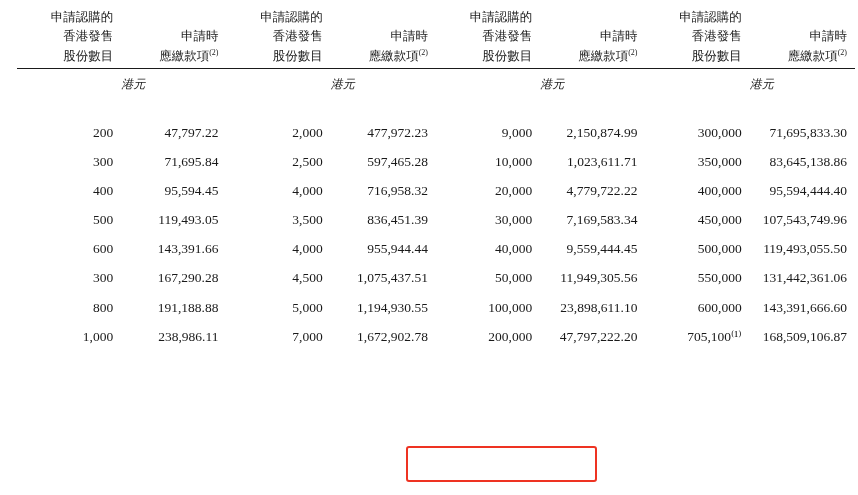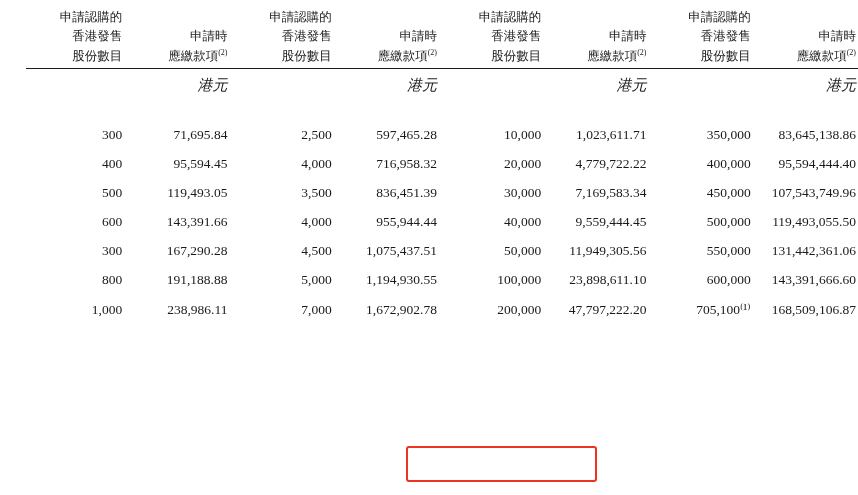--- a/index.html
+++ b/index.html
@@ -12,21 +12,21 @@
     height: 495px;
     font-family: "Liberation Serif", "DejaVu Serif", serif;
     color: #1a1a1a;
     overflow: hidden;
   }
   .page {
     position: relative;
     width: 858px;
     height: 495px;
     box-sizing: border-box;
-    padding: 8px 10px 0 26px;
+    padding: 8px 10px 0 17px;
   }
   table.fee-table {
     width: 838px;
     border-collapse: collapse;
     table-layout: fixed;
   }
   table.fee-table col.c-shares { width: 104px; }
   table.fee-table col.c-amount { width: 105px; }
 
   thead th {
@@ -47,23 +47,23 @@
   .rule-row td {
     padding: 0;
     height: 1px;
   }
   .rule {
     height: 1px;
     background: #1a1a1a;
     width: 100%;
   }
   .unit-row td {
-    font-size: 15px;
+    font-size: 12px;
     font-style: italic;
-    text-align: right;
+    text-align: left;
     padding: 7px 8px 3px 0;
     white-space: nowrap;
   }
   .spacer-row td {
     height: 22px;
     padding: 0;
   }
   tbody.body-rows td {
     font-size: 13.5px;
     line-height: 1.05;
@@ -201,20 +201,30 @@
           <td></td>
           <td></td>
           <td></td>
           <td></td>
           <td></td>
           <td></td>
         </tr>
     </thead>
     <tbody class="body-rows" id="body-rows">
         <tr>
+          <td>200</td>
+          <td>47,797.22</td>
+          <td>2,000</td>
+          <td>477,972.23</td>
+          <td>9,000</td>
+          <td>2,150,874.99</td>
+          <td>300,000</td>
+          <td>71,695,833.30</td>
+        </tr>
+        <tr>
           <td>300</td>
           <td>71,695.84</td>
           <td>2,500</td>
           <td>597,465.28</td>
           <td>10,000</td>
           <td>1,023,611.71</td>
           <td>350,000</td>
           <td>83,645,138.86</td>
         </tr>
         <tr>

